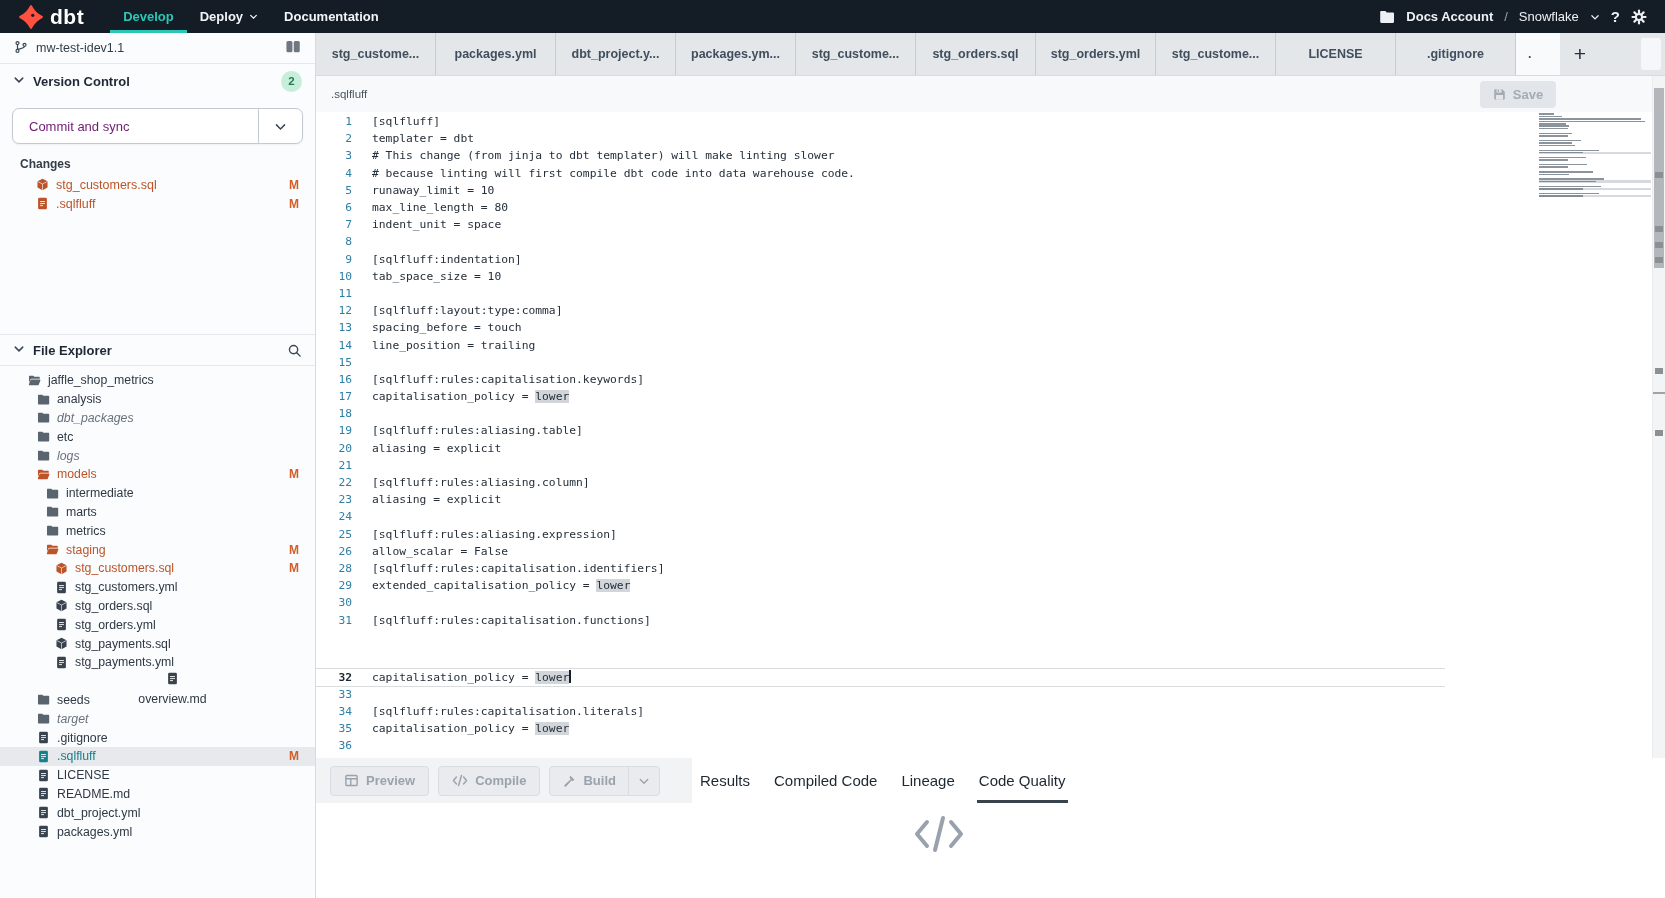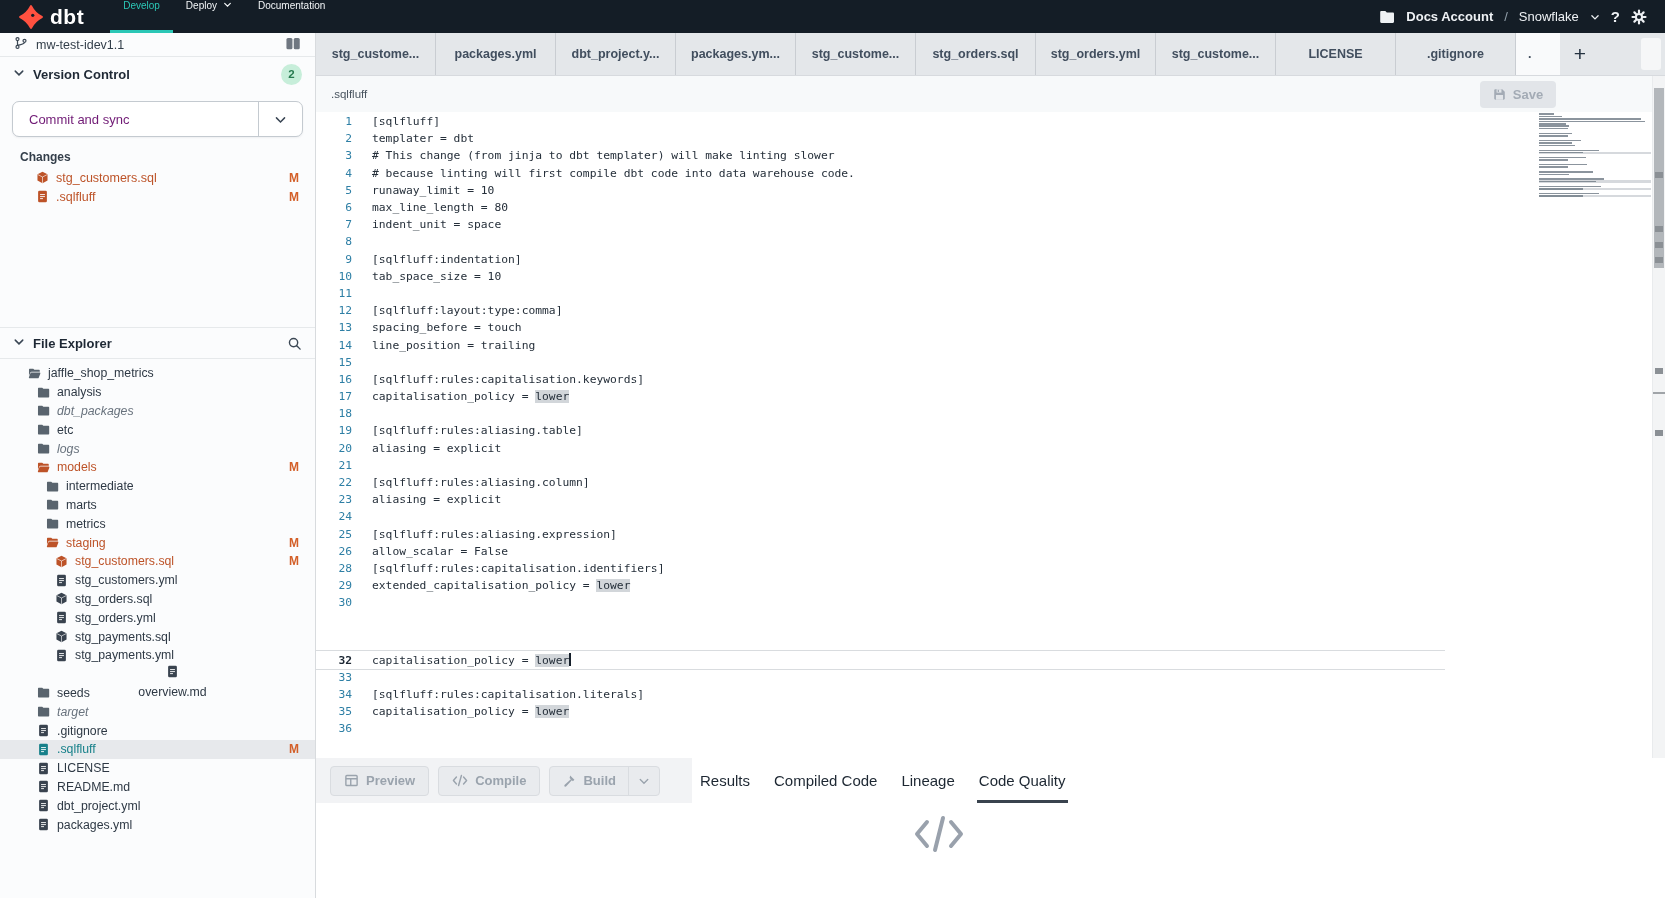--- a/index.html
+++ b/index.html
@@ -6,35 +6,35 @@
   html,body { background:#fff; }
   .app { position:relative; width:1665px; height:898px; overflow:hidden;
          font-family:"Liberation Sans",sans-serif; background:#fff; color:#2e3945; }
 
   
   .navbar { position:absolute; top:0; left:0; right:0; height:33px; background:#141d26;
             display:flex; align-items:stretch; z-index:5; }
   .brand { display:flex; align-items:center; gap:6px; padding-left:18px; }
   .brand-text { color:#fff; font-weight:800; font-size:21px; letter-spacing:.5px; line-height:1; }
   .main-nav { display:flex; margin-left:26px; }
-  .nav-item { position:relative; display:flex; padding:0 13px;
-              color:#f2f5f7; font-size:10px; font-weight:400; cursor:pointer; gap:6px; }
+  .nav-item { position:relative; display:flex; align-items:center; padding:0 13px;
+              color:#f2f5f7; font-size:13px; font-weight:700; cursor:pointer; gap:6px; }
   .nav-item.active { color:#2bc7b6; }
   .nav-item.active::after { content:""; position:absolute; left:0; right:0; bottom:0; height:3px; background:#2bc7b6; }
   .nav-right { margin-left:auto; display:flex; align-items:center; gap:11px; padding-right:18px;
                color:#eef1f4; font-size:13px; }
   .acct { font-weight:700; }
   .slash { color:#93a0ab; }
   .help-q { font-weight:700; font-size:15px; cursor:pointer; }
   .navbar svg.ico { display:block; }
 
   
   .sidebar { position:absolute; top:33px; left:0; width:316px; bottom:0; background:#fbfcfd;
              border-right:1px solid #d8dbde; overflow:hidden; }
-  .branch-row { height:24px; display:flex; align-items:center; gap:8px; padding:0 14px;
+  .branch-row { height:31px; display:flex; align-items:center; gap:8px; padding:0 14px;
                 border-bottom:1px solid #e6e9eb; color:#323e4a; font-size:12.5px; }
   .branch-row .spacer { flex:1; }
   .sec-header { height:34px; display:flex; align-items:center; gap:8px; padding:0 13px;
                 font-size:13px; font-weight:700; color:#1e2834; }
   .vc-badge { margin-left:auto; width:21px; height:21px; border-radius:50%; background:#c7eeda;
               color:#277a50; font-size:11.5px; font-weight:700; display:flex; align-items:center; justify-content:center; }
   .commit-btn { margin:10px 12px 0 12px; height:36px; display:flex; align-items:stretch;
                 background:#fff; border:1px solid #c4cad0; border-radius:7px;
                 box-shadow:0 1px 2px rgba(30,40,52,.06); overflow:hidden; cursor:pointer; }
   .commit-label { flex:1; display:flex; align-items:center; padding-left:16px; font-size:13px; color:#701a75; }
@@ -619,20 +619,24 @@
         <span class="line-text">[sqlfluff:rules:capitalisation.identifiers]</span>
       </div>
       <div class="code-row">
         <span class="line-num">29</span>
         <span class="line-text">extended_capitalisation_policy = <span class="hl">lower</span></span>
       </div>
       <div class="code-row">
         <span class="line-num">30</span>
         <span class="line-text"></span>
       </div>
+      <div class="code-row">
+        <span class="line-num">31</span>
+        <span class="line-text">[sqlfluff:rules:capitalisation.functions]</span>
+      </div>
       <div class="code-row active">
         <span class="line-num">32</span>
         <span class="line-text">capitalisation_policy = <span class="hl">lower</span><span class="cursor"></span></span>
       </div>
       <div class="code-row">
         <span class="line-num">33</span>
         <span class="line-text"></span>
       </div>
       <div class="code-row">
         <span class="line-num">34</span>

